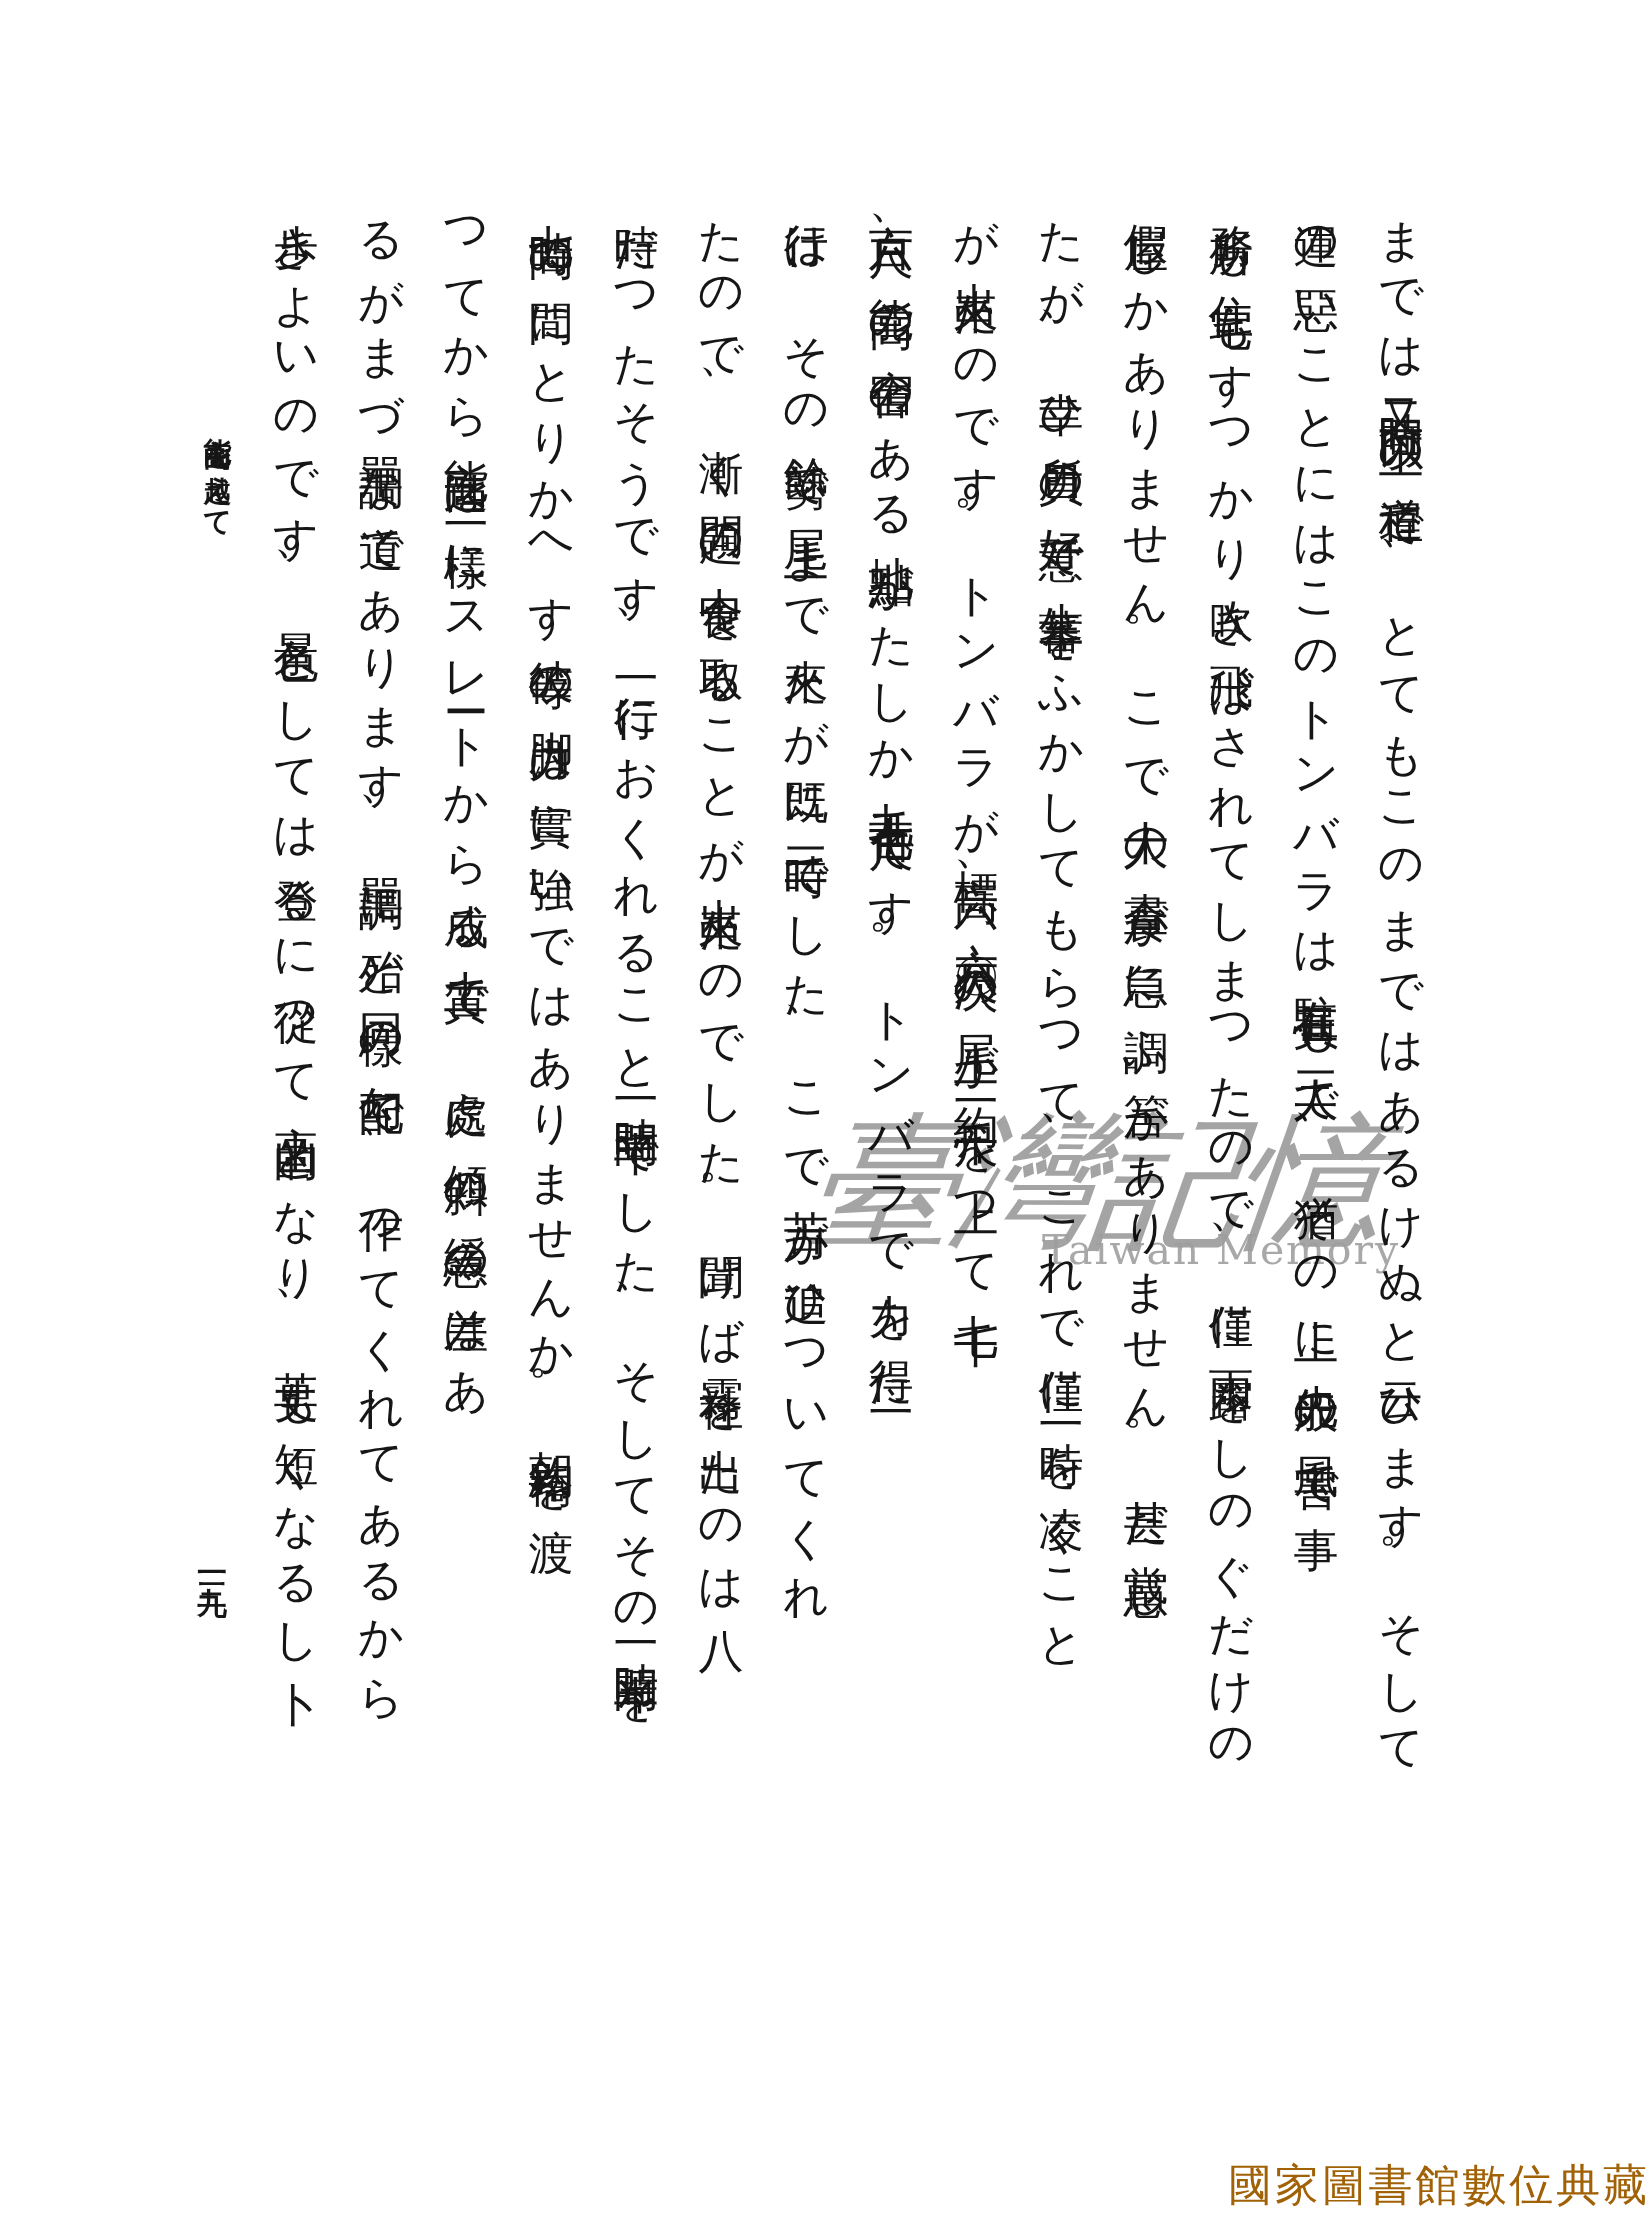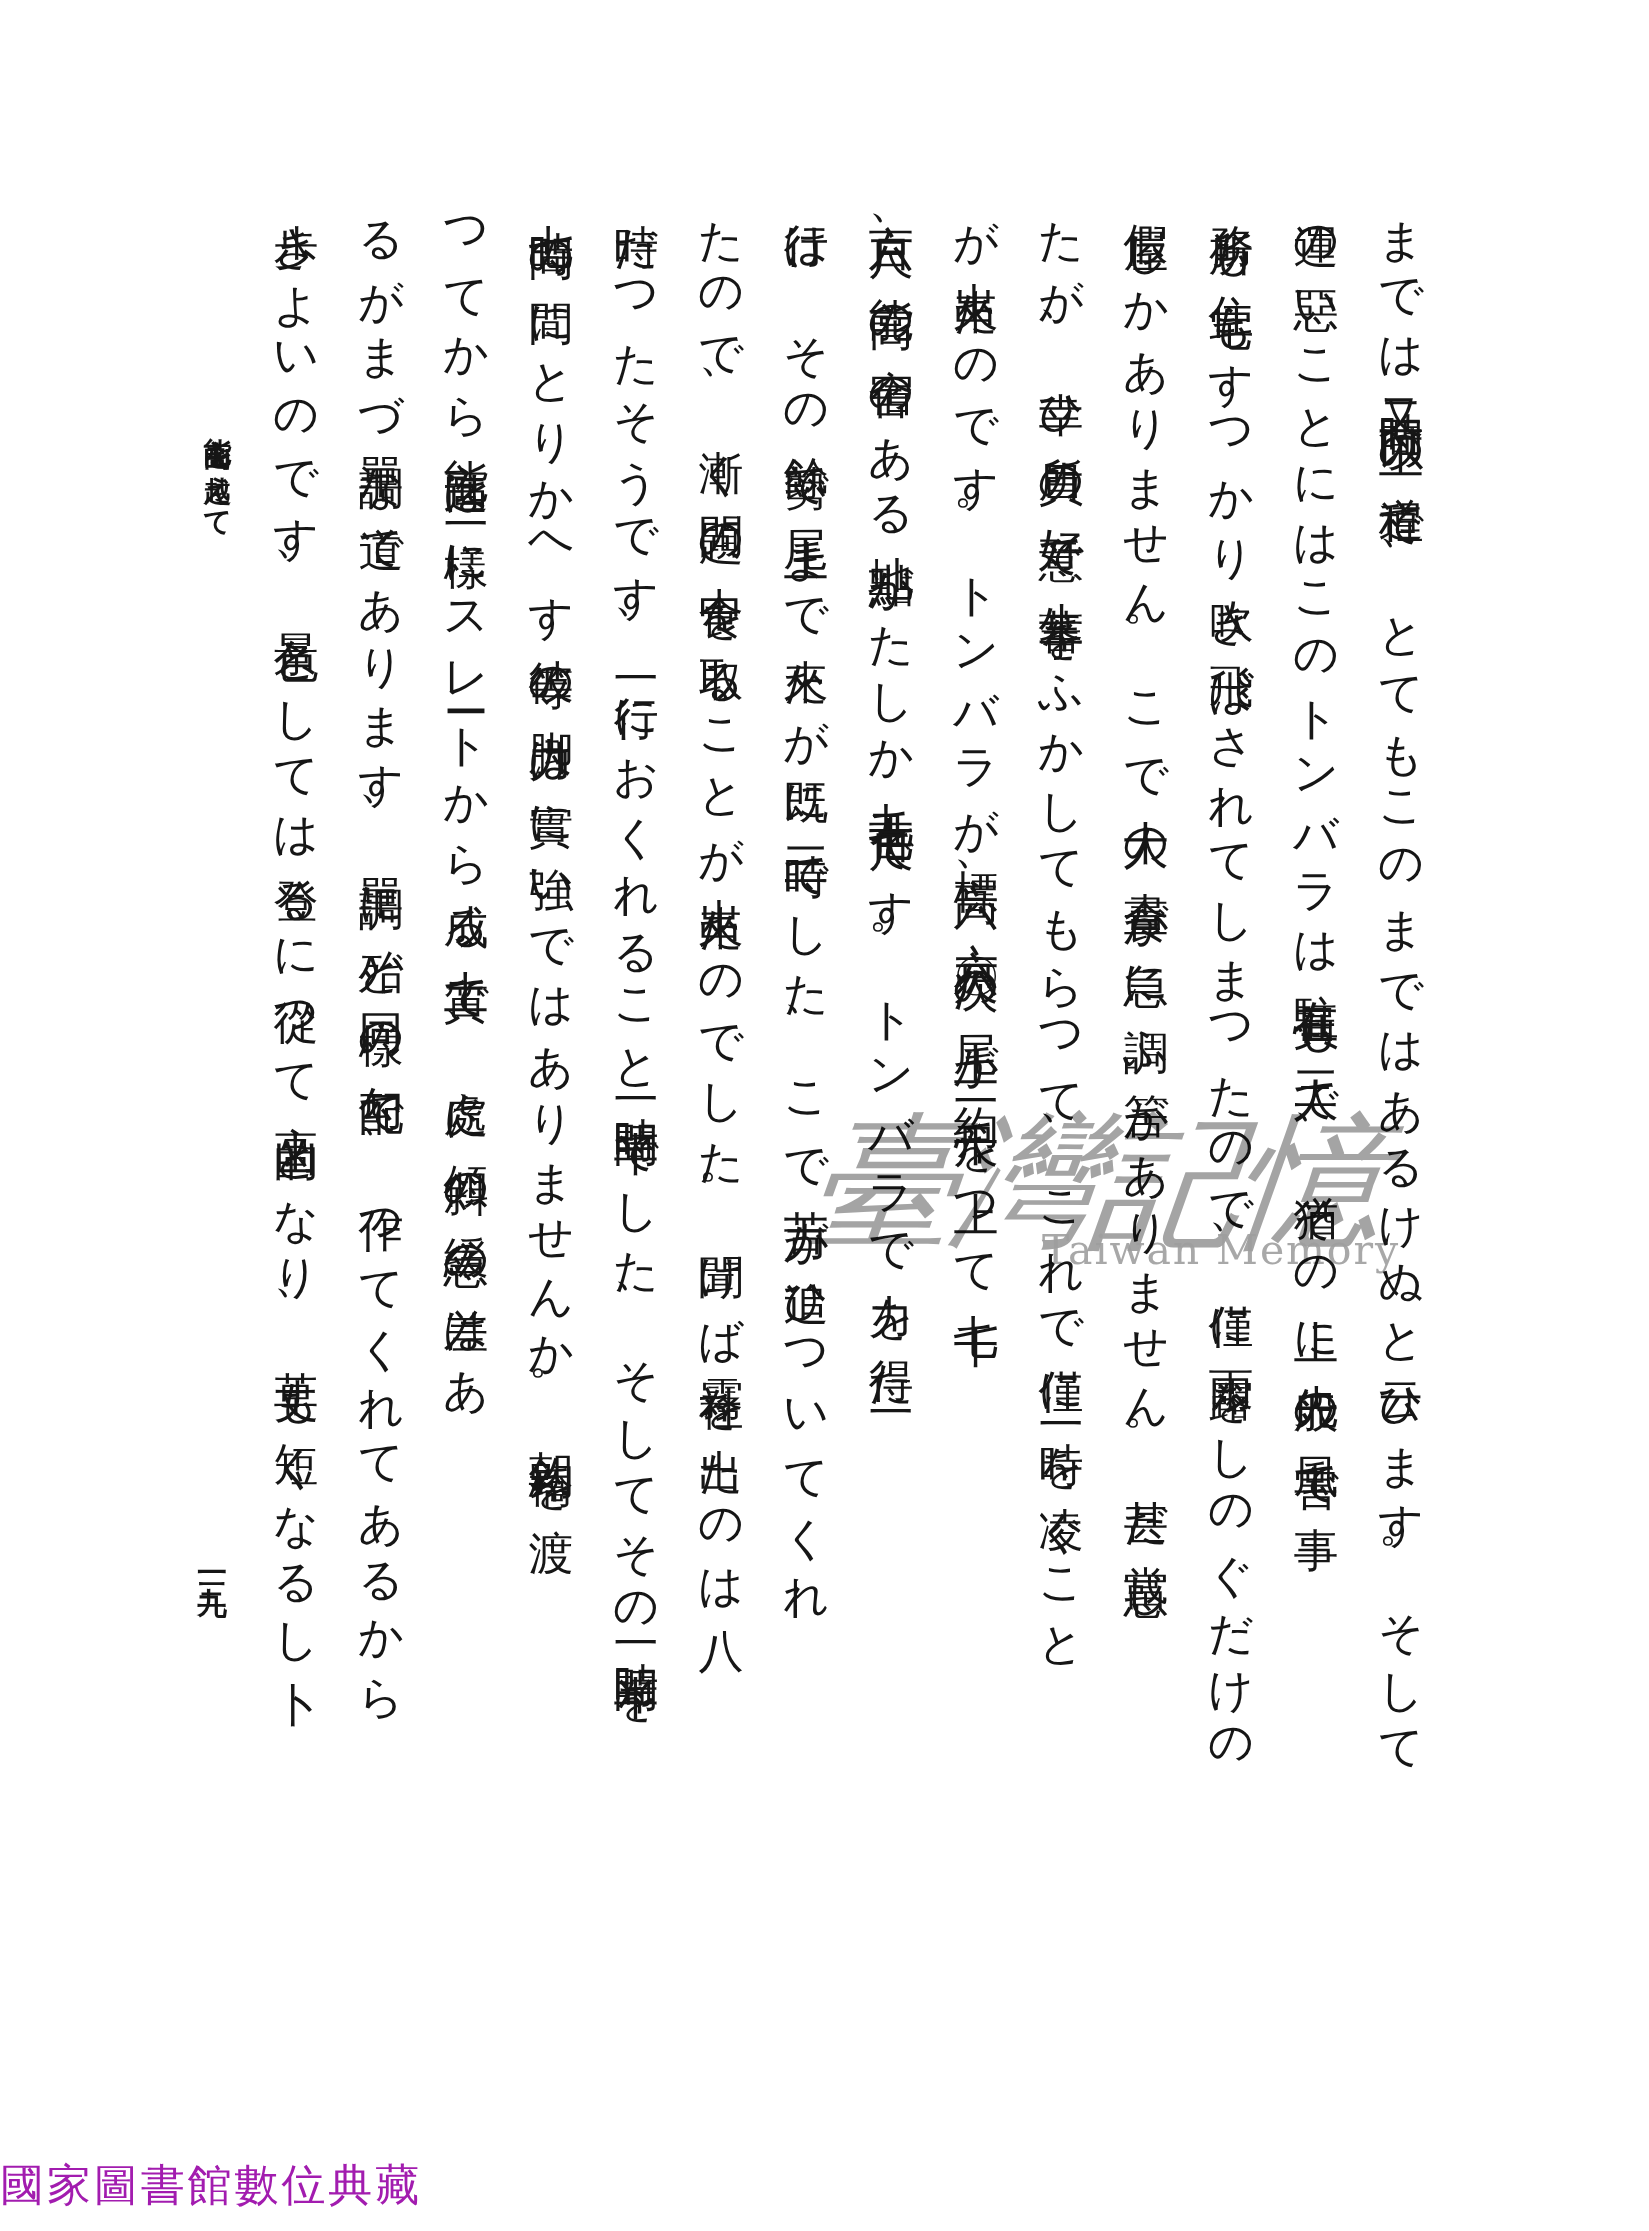--- a/index.html
+++ b/index.html
@@ -89,25 +89,25 @@
     letter-spacing: 1.9px;
     color: rgba(158, 158, 158, 0.9);
     white-space: nowrap;
   }
   
   .footer-text {
     position: absolute;
     top: 2156px;
     left: 0;
     width: 1650px;
-    text-align: left;
+    text-align: right;
     font-family: "Liberation Sans", "DejaVu Sans", sans-serif;
     font-size: 44px;
     letter-spacing: 2.9px;
-    color: #a21caf;
+    color: #a16207;
     z-index: 2;
   }
 </style>
 </head>
 <body>
 
 <div class="page">
 
   <div class="watermark">
     <div class="watermark-kanji">臺灣記憶</div>

